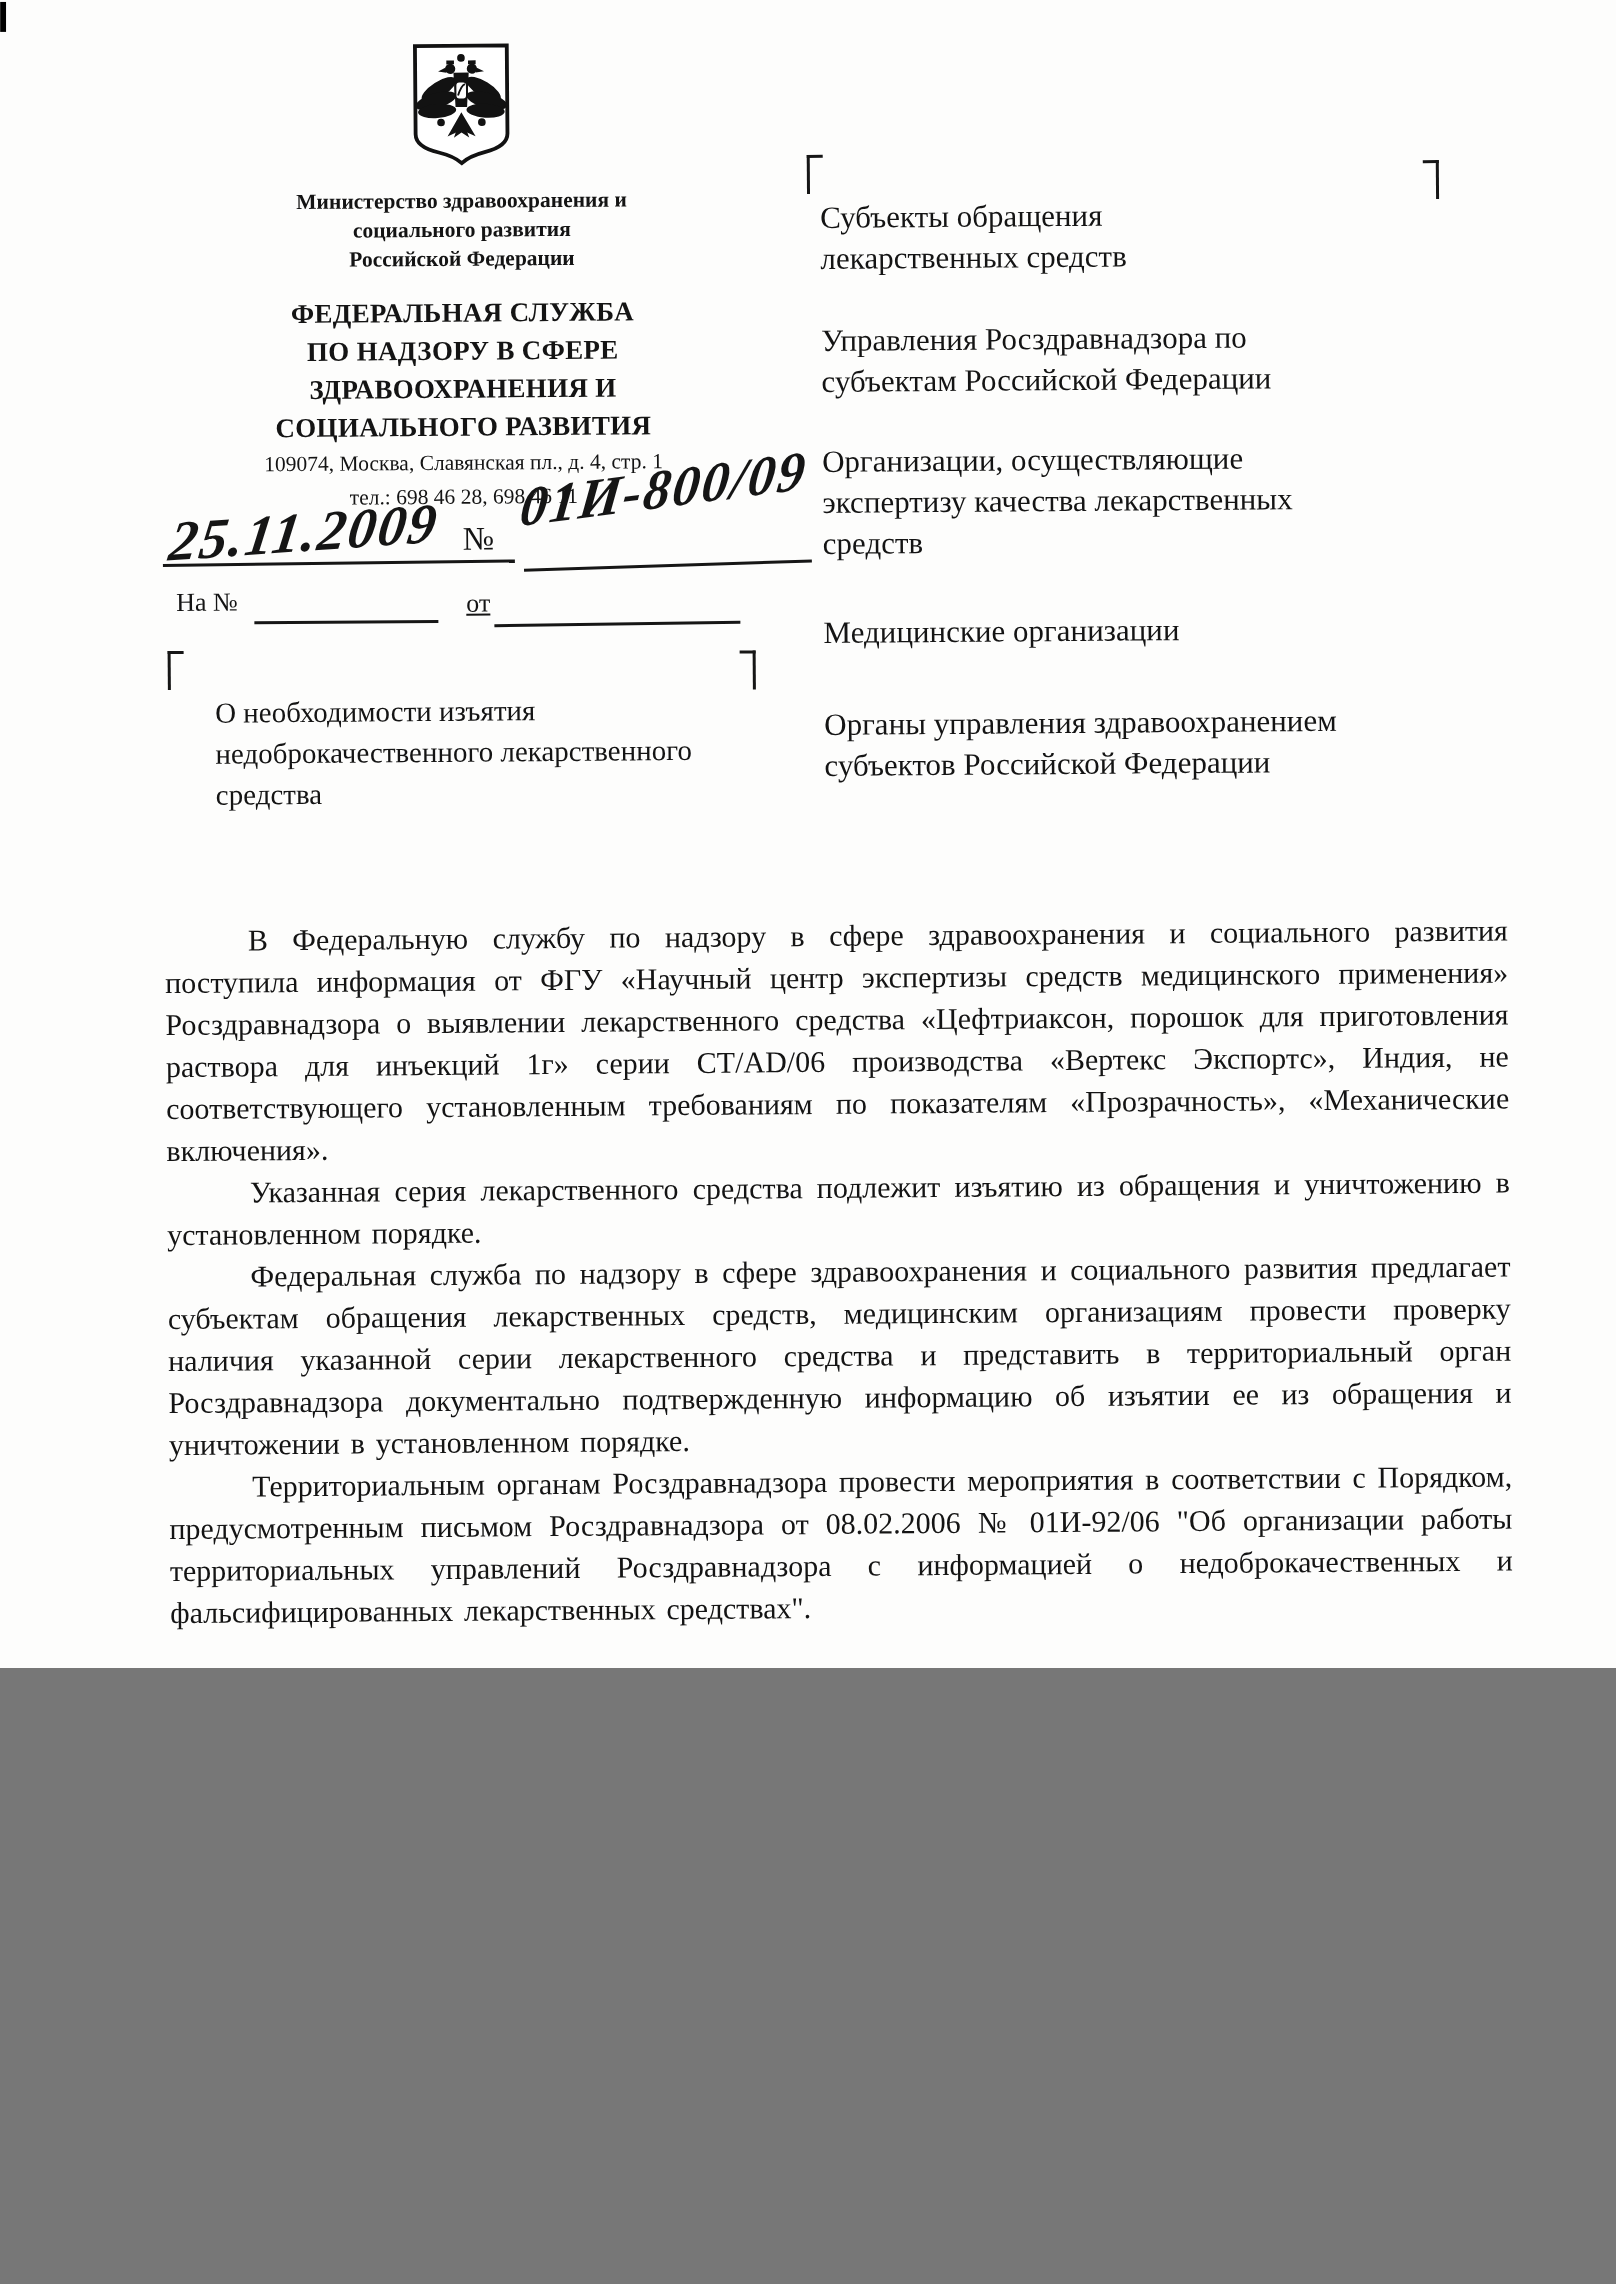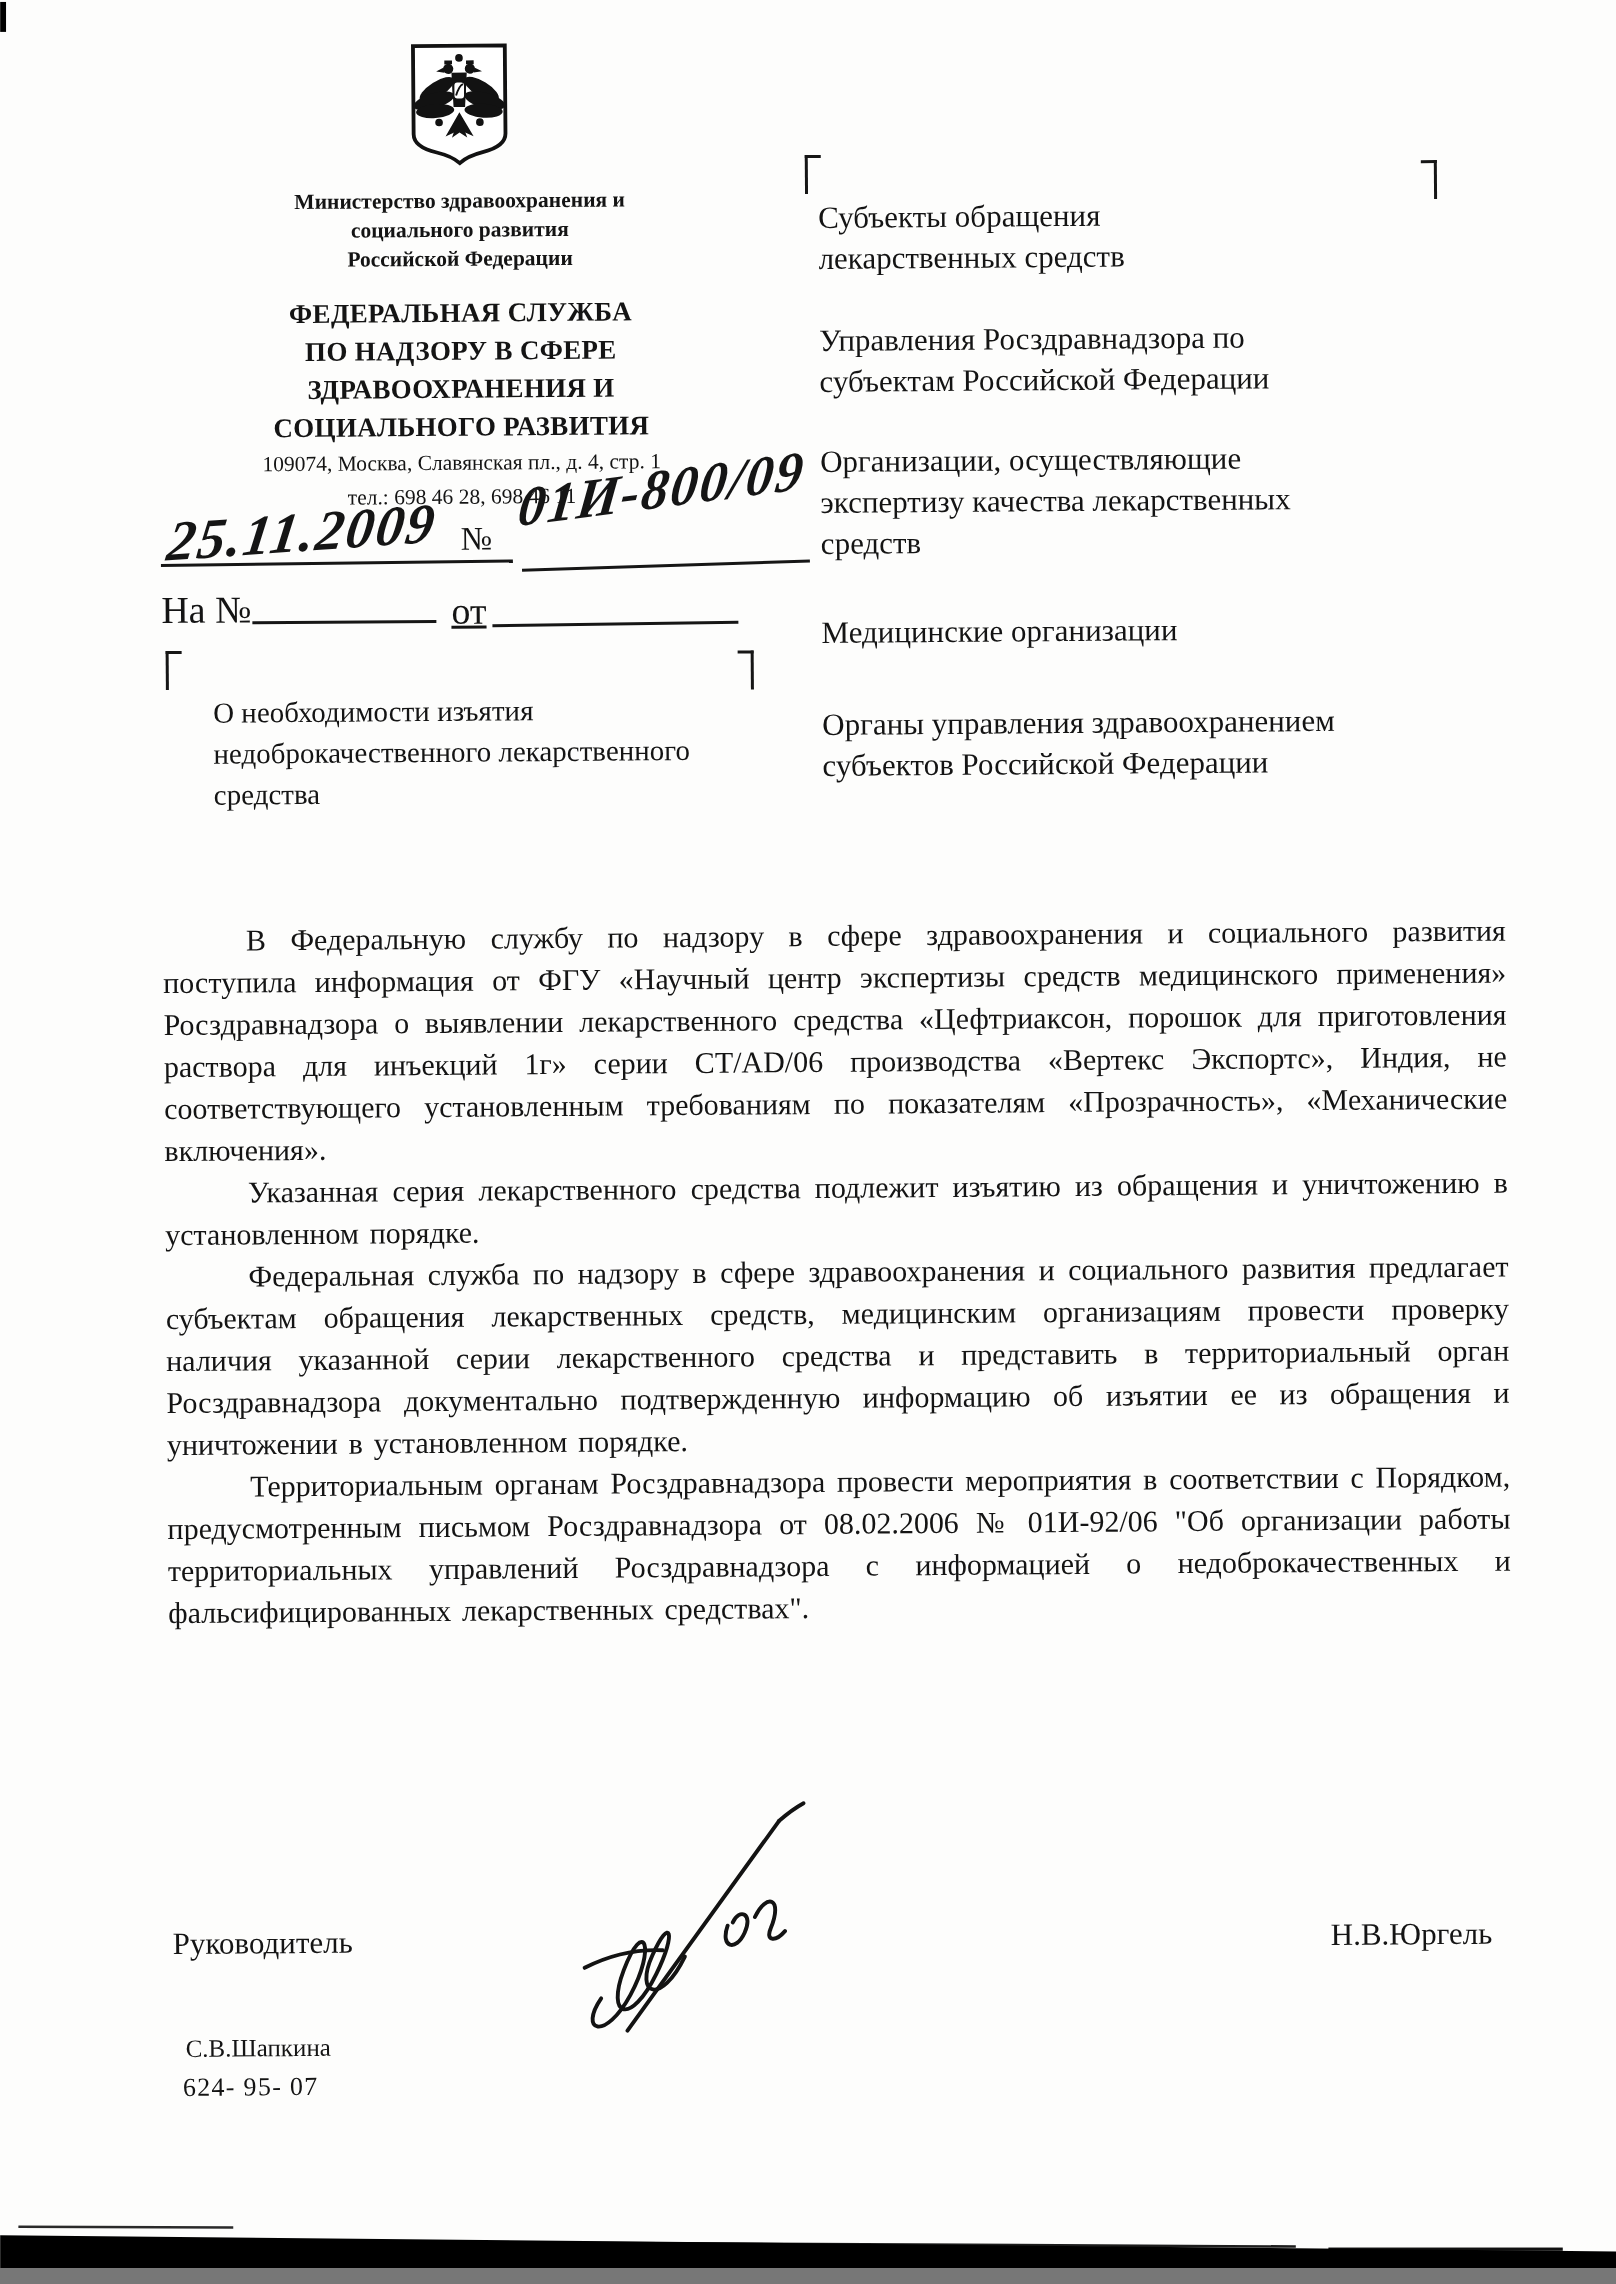--- a/index.html
+++ b/index.html
@@ -1,18 +1,18 @@
 <!DOCTYPE html>
 <html lang="ru" style="font-size:10.4px"><head>
 <meta charset="utf-8">
 <style>
   html,body{margin:0;padding:0;background:#777;}
   .page{
     position:relative;
-    width:1617px;height:2268px;
+    width:1617px;height:1668px;
     background:#fdfdfc;
     overflow:hidden;
     font-family:"Liberation Serif","DejaVu Serif",serif;
     color:#141414;
   }
   .tilt{position:absolute;inset:0;transform:rotate(-0.45deg);transform-origin:50% 42%;}
 
   
   .emblem{position:absolute;left:414px;top:38px;width:104px;height:125px;}
   .org{position:absolute;left:215px;width:501px;text-align:center;}
@@ -28,21 +28,21 @@
     color:#151515;
     white-space:nowrap;
     letter-spacing:2px;
   }
   .hw-date{left:171px;top:496px;font-size:56px;transform:rotate(-3.5deg) skewX(-12deg);}
   .hw-num{left:521px;top:456px;font-size:55px;transform:rotate(-7deg) skewX(-14deg);}
   .no-sign{position:absolute;left:464px;top:518px;font-size:33px;}
   .rule{position:absolute;height:2.6px;background:#161616;}
   .rule-date{left:164px;top:558px;width:352px;transform:rotate(-0.3deg);}
   .rule-num{left:525px;top:563px;width:288px;transform:rotate(-1.4deg);}
-  .reply-label{position:absolute;font-size:38px;}
+  .reply-label{position:absolute;font-size:26px;margin-left:13px;}
   .lbl-na{left:164px;top:583px;}
   .lbl-ot{left:454px;top:586px;text-decoration:underline;}
   .rule-na{left:255px;top:617px;width:184px;}
   .rule-ot{left:495px;top:621px;width:246px;transform:rotate(-0.35deg);}
 
   
   .bracket{position:absolute;width:13px;height:36px;border-top:3.3px solid #161616;}
   .bracket.l{border-left:3.3px solid #161616;}
   .bracket.r{border-right:3.3px solid #161616;}
   .br-subj-l{left:168px;top:646px;}

